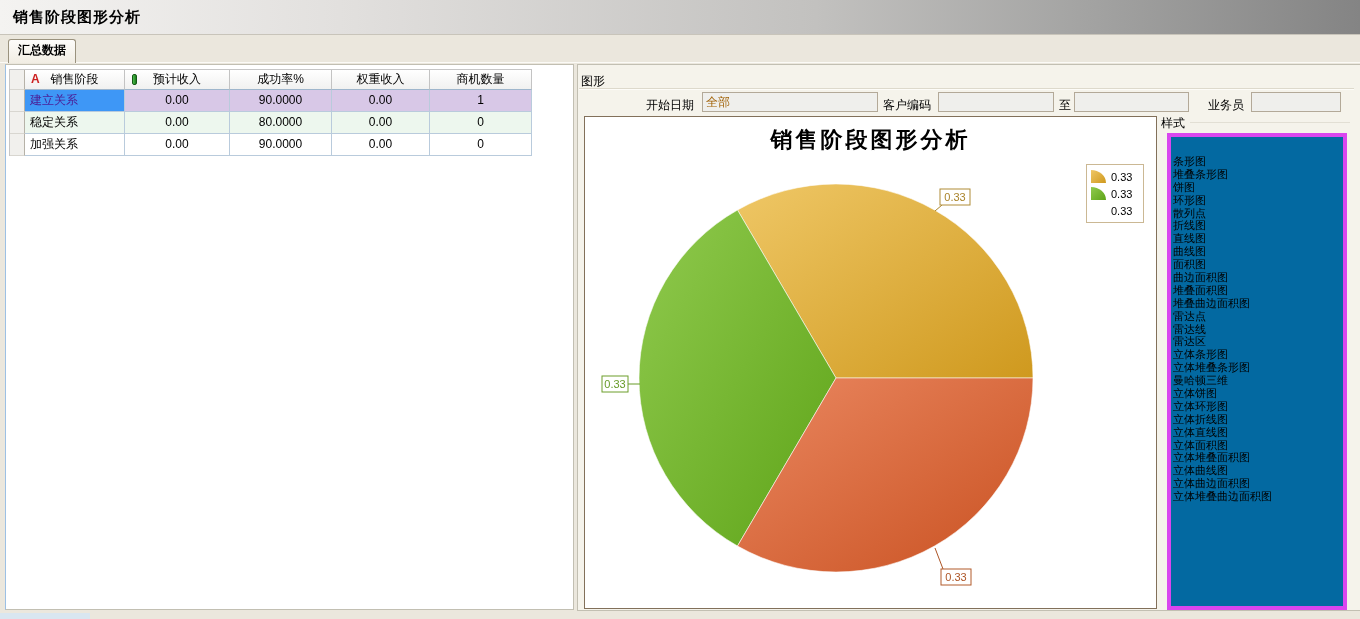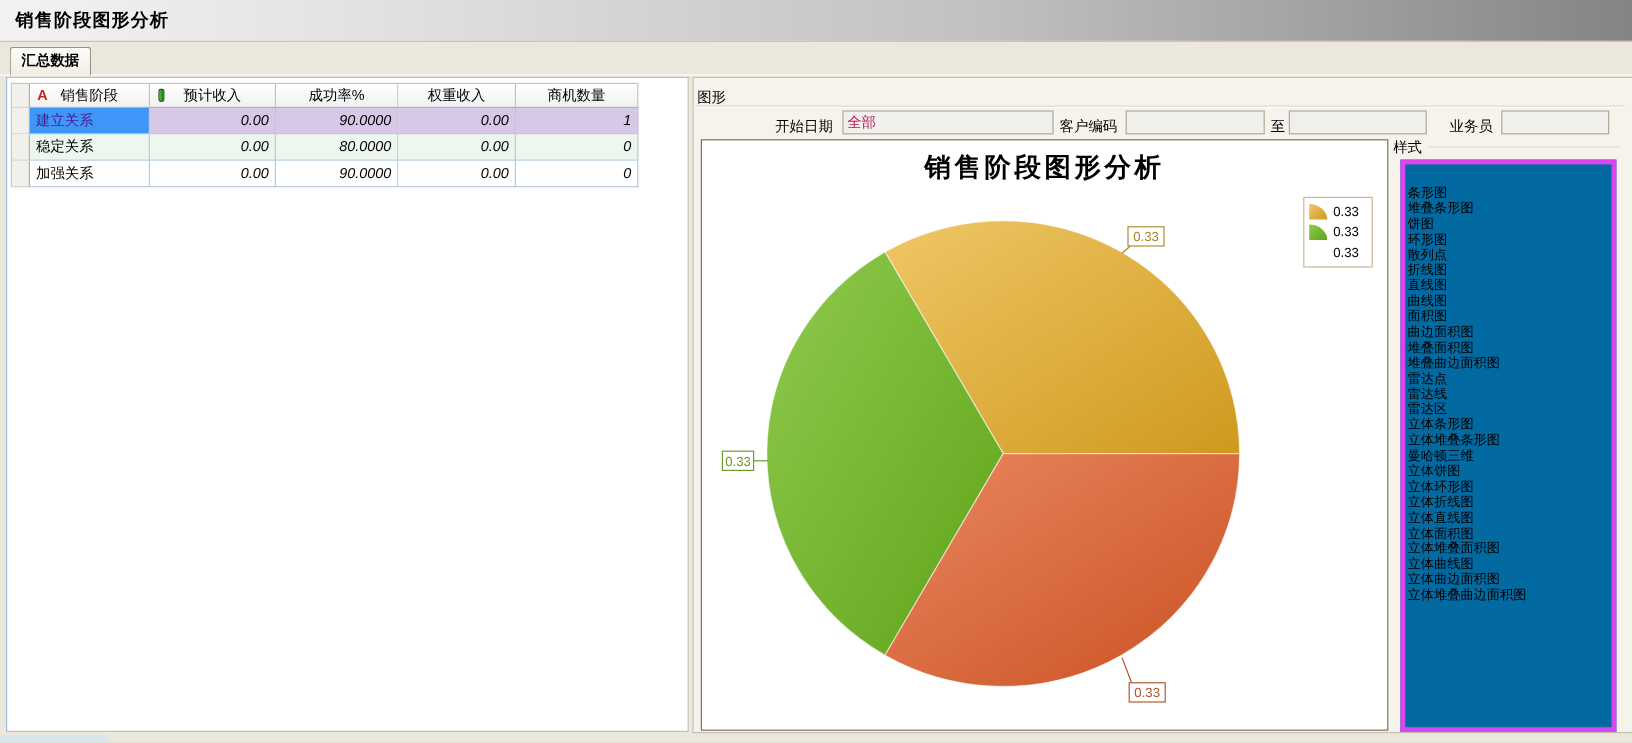--- a/index.html
+++ b/index.html
@@ -40,21 +40,21 @@
     border-right:1px solid #B9CBDC;border-bottom:1px solid #B9CBDC;
     height:22px;line-height:21px;padding:0 5px;position:relative;white-space:nowrap;overflow:hidden;
   }
   .g-head .g-cell{
     height:20px;line-height:19px;text-align:center;
     background:linear-gradient(#FFFFFF,#F1F1F0);
     border-right:1px solid #C3C3C3;border-bottom:1px solid #9FB6CC;
   }
   .g-head .g-ind{height:20px;}
   .c1{width:100px;} .c2{width:105px;} .c3{width:102px;} .c4{width:98px;} .c5{width:102px;}
-  .num{text-align:right;font-style:italic;}
+  .num{text-align:center;}
   .row-sel .g-cell{background:#D8C8E7;}
   .row-sel .c1{background:#3E97F6;color:#4c1d95;}
   .row-alt .g-cell{background:#EDF7EE;}
   .row-plain .g-cell{background:#FFFFFF;}
   .sortA{position:absolute;left:6px;top:0;color:#CC1F1F;font-weight:bold;font-size:12px;}
   .greenbar{
     position:absolute;left:7px;top:4px;width:5px;height:11px;
     background:linear-gradient(to right,#4CBF4C,#1D7A1D);
     border:1px solid #145A14;border-radius:2px;
   }
@@ -62,21 +62,21 @@
   .right-panel{
     position:absolute;left:577px;top:64px;width:800px;height:547px;
     background:#F5F3EB;border:1px solid #C2BFB2;
   }
   .grp-label{position:absolute;left:3px;top:8px;}
   .filter-groove{position:absolute;left:1px;top:23px;width:775px;border-top:1px solid #DDD9CC;border-bottom:1px solid #FDFCF8;}
   .f-label{position:absolute;top:32px;white-space:nowrap;}
   .f-input{
     position:absolute;top:27px;height:20px;
     background:#EFEFEC;border:1px solid #B3A998;
-    font-family:inherit;font-size:12px;padding:0 3px;color:#be185d;
+    font-family:inherit;font-size:12px;padding:0 3px;color:#a16207;
   }
   
   .chart-frame{
     position:absolute;left:6px;top:51px;width:573px;height:493px;
     background:#FFFFFF;border:1px solid #82705A;
   }
   .chart-title{
     position:absolute;left:0;top:8px;width:100%;text-align:center;
     font-family:"DejaVu Serif","Liberation Serif",serif;
     font-size:22px;font-weight:bold;letter-spacing:3px;

